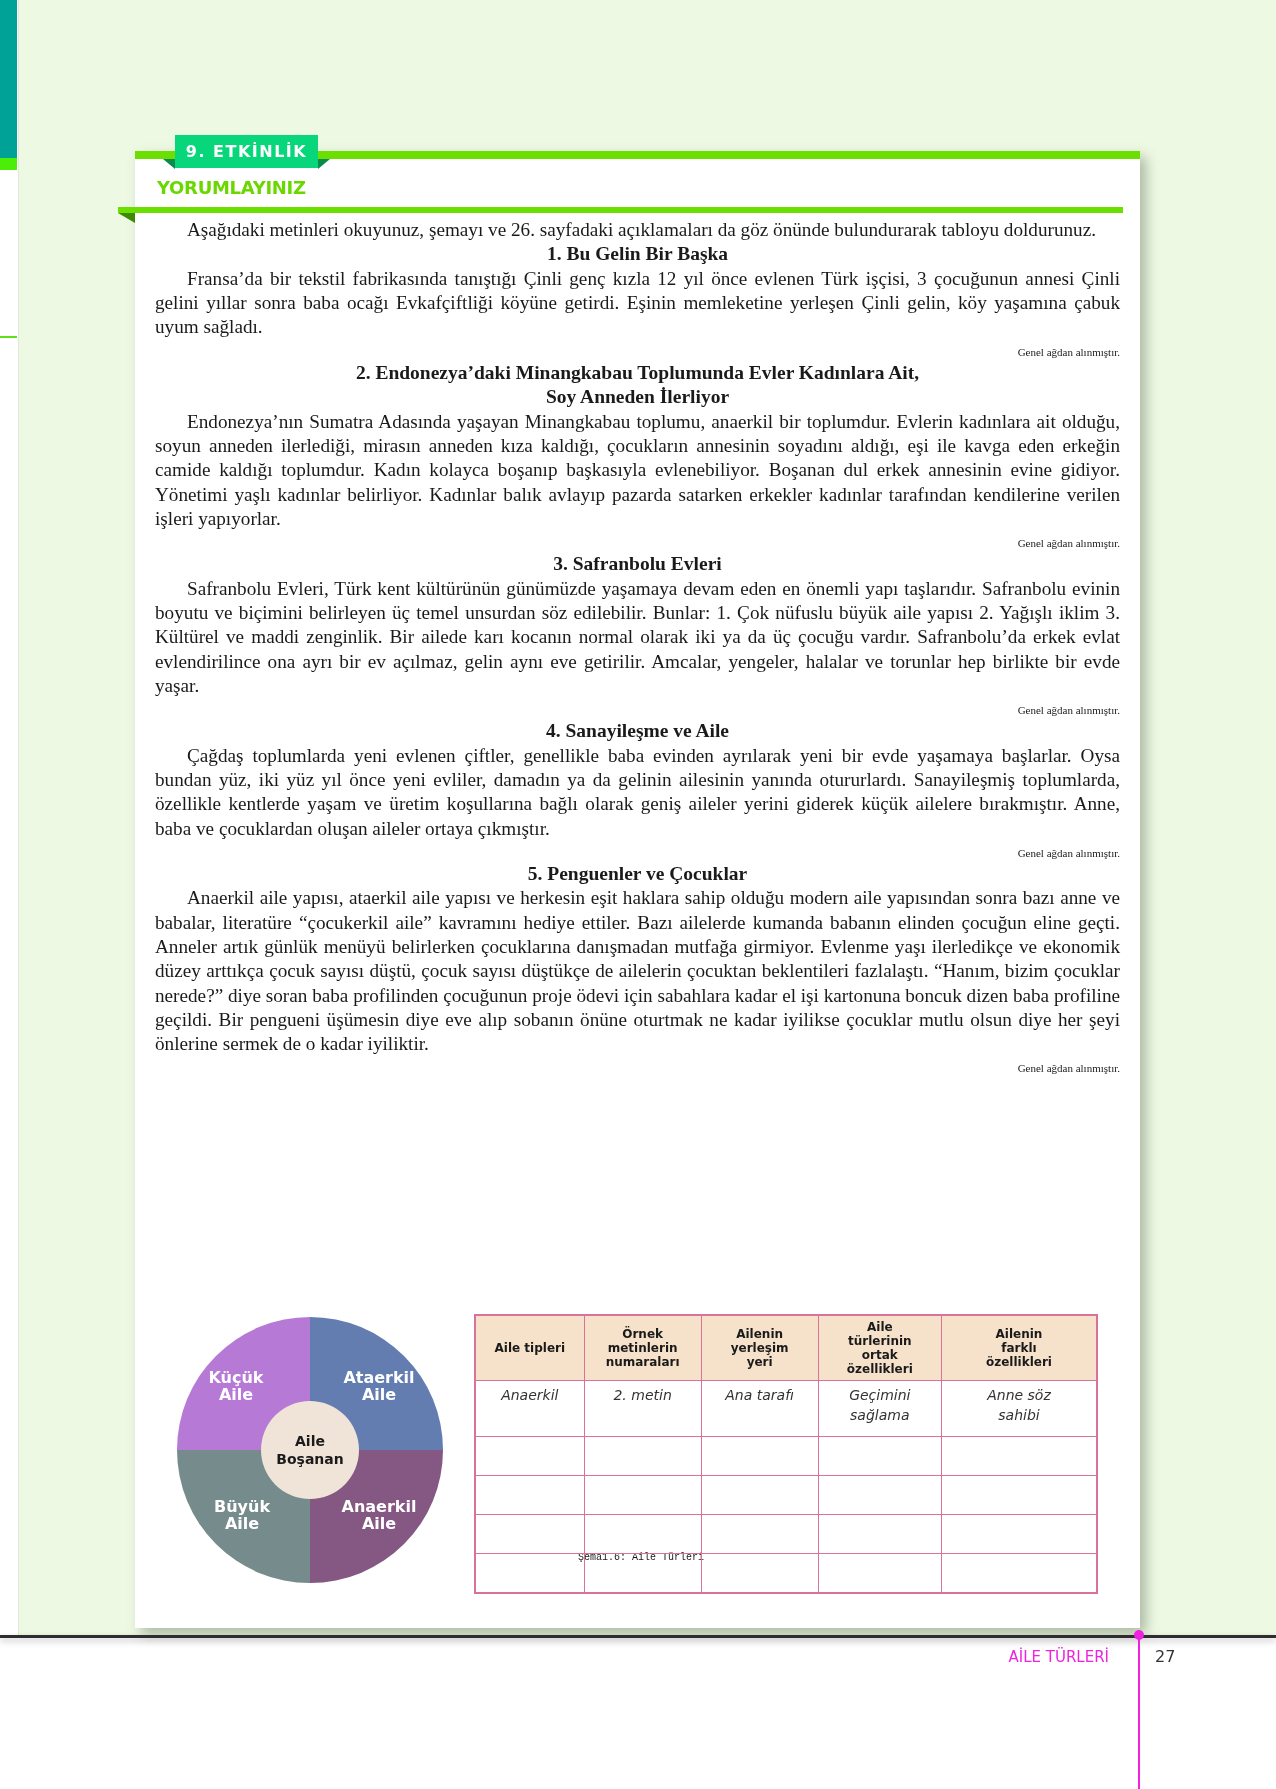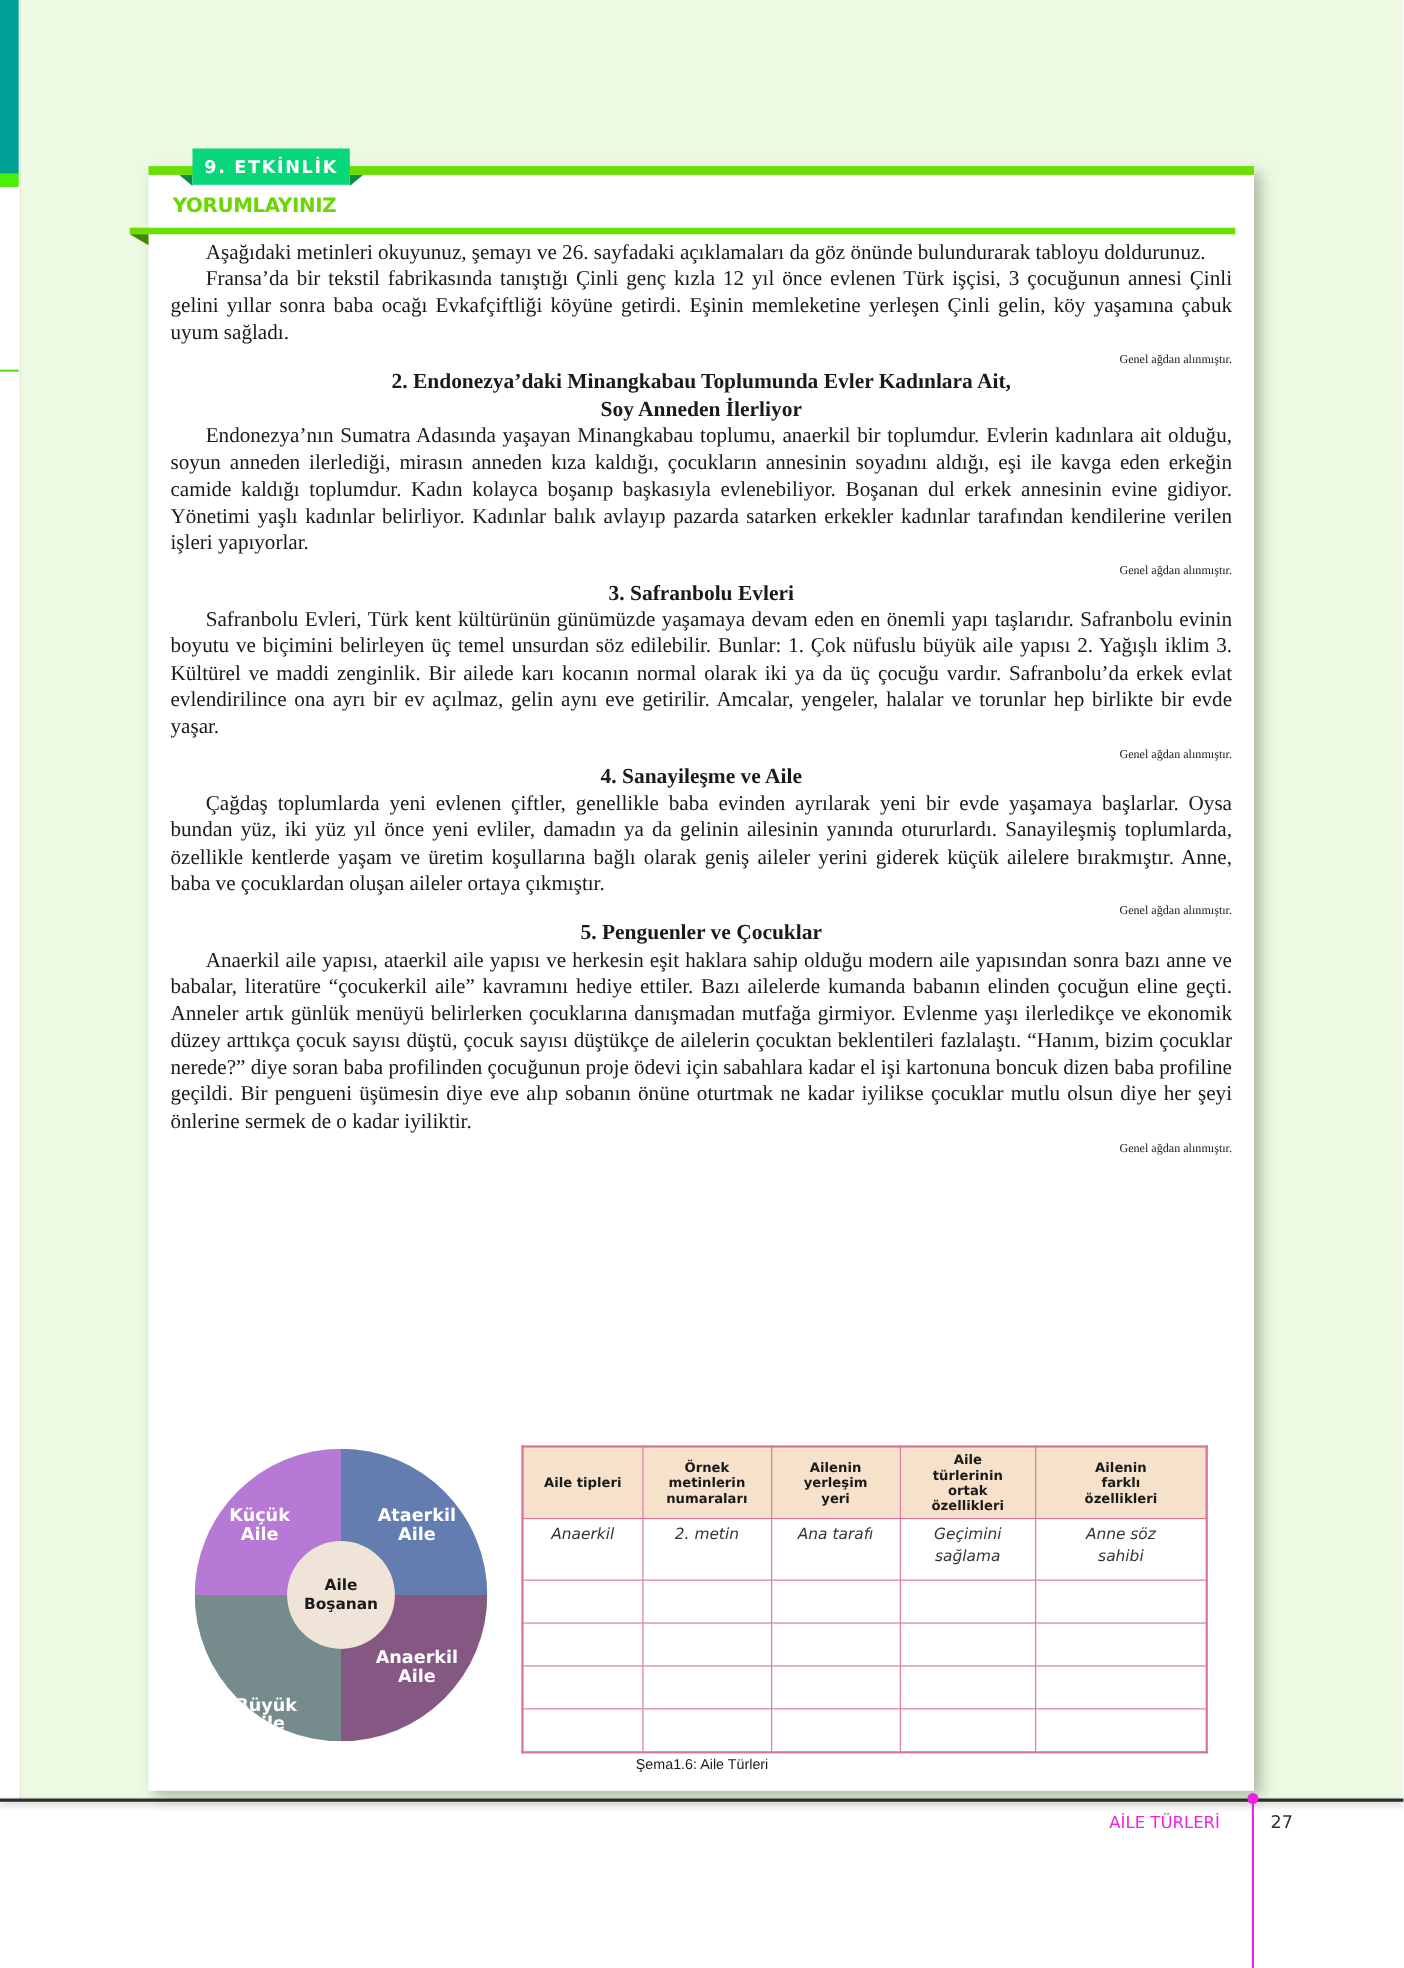--- a/index.html
+++ b/index.html
@@ -104,22 +104,22 @@
     font-size: 16px; line-height: 17px; text-align: center; width: 90px;
   }
   .center-circle {
     position: absolute; left: 84px; top: 84px; width: 98px; height: 98px;
     border-radius: 50%; background: #f0e4d8;
     display: flex; flex-direction: column; align-items: center; justify-content: center;
     font-family: "DejaVu Sans", sans-serif; font-weight: bold; font-size: 14px;
     line-height: 18px; color: #1a1a1a; text-align: center;
   }
   .caption {
-    position: absolute; left: 578px; top: 1596px;
-    font-family: Liberation Sans, sans-serif; font-size: 13px; color: #1a1a1a;
+    position: absolute; left: 578px; top: 1552px;
+    font-family: Liberation Mono, monospace; font-size: 10px; color: #1a1a1a;
   }
   table.grid {
     position: absolute; left: 474px; top: 1314px; width: 624px;
     border-collapse: collapse;
     border: 2px solid #d9729a;
   }
   table.grid th, table.grid td {
     border: 1.5px solid #d9729a;
   }
   table.grid th {
@@ -166,20 +166,21 @@
 <div class="tab-fold-left"></div>
 <div class="tab-fold-right"></div>
 <div class="tab">9. ETKİNLİK</div>
 <div class="subtitle">YORUMLAYINIZ</div>
 <div class="title-underline"></div>
 <div class="underline-fold"></div>
 
 <div class="content">
   <p>Aşağıdaki metinleri okuyunuz, şemayı ve 26. sayfadaki açıklamaları da göz önünde bulundurarak tabloyu doldurunuz.</p>
 
+  <h3>1. Bu Gelin Bir Başka</h3>
   <p>Fransa’da bir tekstil fabrikasında tanıştığı Çinli genç kızla 12 yıl önce evlenen Türk işçisi, 3 çocuğunun annesi Çinli gelini yıllar sonra baba ocağı Evkafçiftliği köyüne getirdi. Eşinin memleketine yerleşen Çinli gelin, köy yaşamına çabuk uyum sağladı.</p>
   <div class="source">Genel ağdan alınmıştır.</div>
 
   <h3>
     <span>2. Endonezya’daki Minangkabau Toplumunda Evler Kadınlara Ait,</span><br>
     <span>Soy Anneden İlerliyor</span>
   </h3>
   <p>Endonezya’nın Sumatra Adasında yaşayan Minangkabau toplumu, anaerkil bir toplumdur. Evlerin kadınlara ait olduğu, soyun anneden ilerlediği, mirasın anneden kıza kaldığı, çocukların annesinin soyadını aldığı, eşi ile kavga eden erkeğin camide kaldığı toplumdur. Kadın kolayca boşanıp başkasıyla evlenebiliyor. Boşanan dul erkek annesinin evine gidiyor. Yönetimi yaşlı kadınlar belirliyor. Kadınlar balık avlayıp pazarda satarken erkekler kadınlar tarafından kendilerine verilen işleri yapıyorlar.</p>
   <div class="source">Genel ağdan alınmıştır.</div>
 
@@ -202,21 +203,21 @@
       <div class="q-label" style="left:14px; top:52px;">
         <span>Küçük</span><br><span>Aile</span>
       </div>
     </div>
     <div class="q q-tr">
       <div class="q-label" style="left:24px; top:52px;">
         <span>Ataerkil</span><br><span>Aile</span>
       </div>
     </div>
     <div class="q q-bl">
-      <div class="q-label" style="left:20px; top:48px;margin-top:43px;">
+      <div class="q-label" style="left:20px; top:48px;">
         <span>Büyük</span><br><span>Aile</span>
       </div>
     </div>
     <div class="q q-br">
       <div class="q-label" style="left:24px; top:48px;">
         <span>Anaerkil</span><br><span>Aile</span>
       </div>
     </div>
     <div class="center-circle">
       <span>Aile</span>

